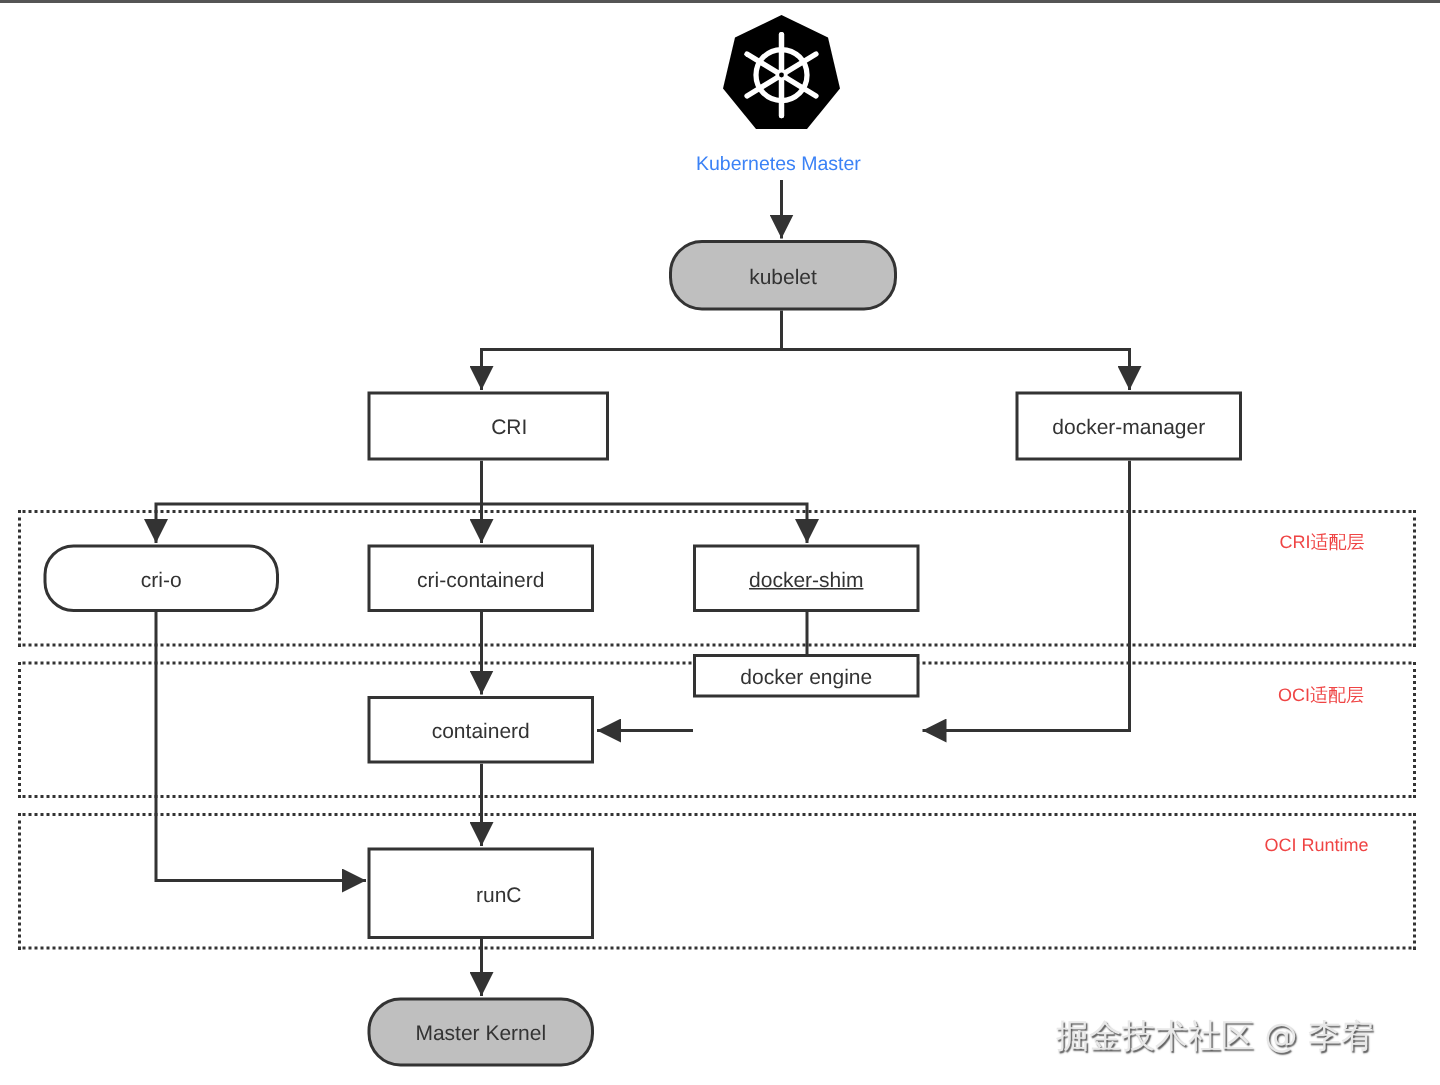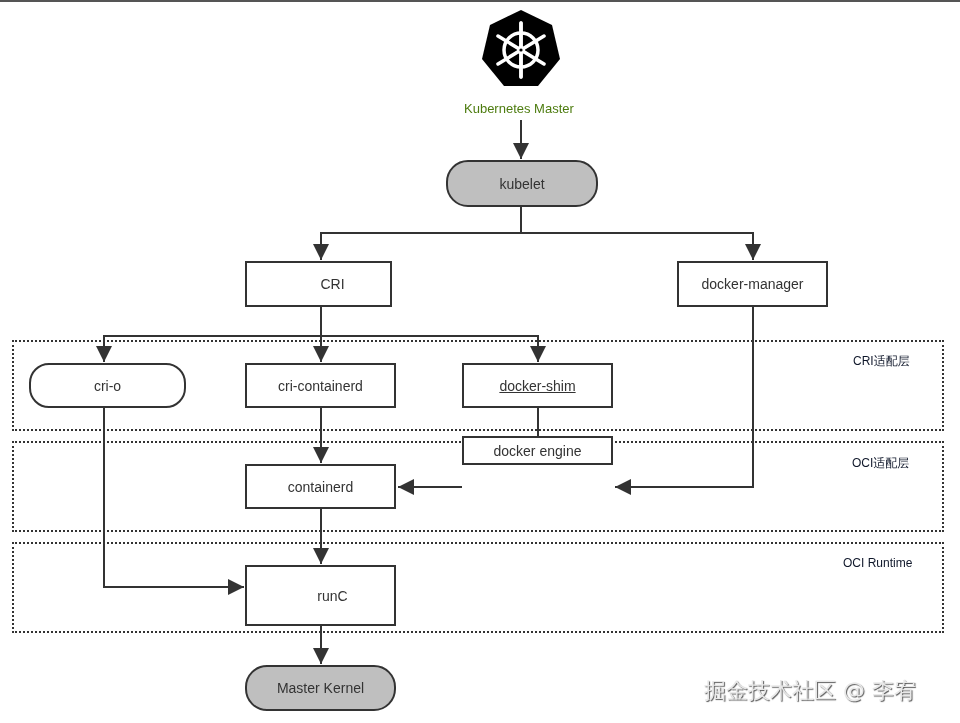--- a/index.html
+++ b/index.html
@@ -5,22 +5,22 @@
   html, body { margin: 0; padding: 0; background: #ffffff; }
   body { width: 960px; height: 723px; position: relative; overflow: hidden;
          font-family: "Liberation Sans", "DejaVu Sans", sans-serif; }
   .topline { position: absolute; left: 0; top: 0; width: 960px; height: 2px; background: #555; }
   svg.diagram { position: absolute; left: 0; top: 0; }
   .node { position: absolute; box-sizing: border-box; border: 2px solid #333; background: #fff;
           display: flex; align-items: center; justify-content: center;
           font-size: 14px; color: #333; }
   .node.gray { background: #bfbfbf; border-radius: 22px; }
   .layer { position: absolute; box-sizing: border-box; border: 2px dotted #333; }
-  .layer-label { position: absolute; font-size: 12px; color: #0f172a; white-space: nowrap; }
-  .master-label { position: absolute; font-size: 13px; color: #4d7c0f; white-space: nowrap; }
+  .layer-label { position: absolute; font-size: 12px; color: #ef4444; white-space: nowrap; }
+  .master-label { position: absolute; font-size: 13px; color: #3b82f6; white-space: nowrap; }
   .watermark { position: absolute; font-size: 22px; color: #e8e8e8; white-space: nowrap;
                text-shadow: 1px 1px 1px #555, -1px -1px 0 #fff; font-family: "DejaVu Sans", sans-serif; }
 </style>
 </head>
 <body>
 
 <div class="topline"></div>
 
 <div class="layer" style="left:12px;top:340px;width:932px;height:91px;"></div>
 <div class="layer" style="left:12px;top:441px;width:932px;height:91px;"></div>
@@ -61,21 +61,21 @@
       <line x1="-27" y1="0" x2="27" y2="0" transform="rotate(90)"></line>
     </g>
     <circle r="4" fill="#fff"></circle>
     <circle r="1.6" fill="#000"></circle>
   </g>
 </svg>
 
 <div class="master-label" style="left:464px;top:101px;">Kubernetes Master</div>
 
 <div class="node gray" style="left:446px;top:160px;width:152px;height:47px;">kubelet</div>
-<div class="node" style="left:245px;top:261px;width:147px;height:46px;padding-left:28px;">CRI</div>
+<div class="node" style="left:245px;top:261px;width:161px;height:46px;padding-left:28px;">CRI</div>
 <div class="node" style="left:677px;top:261px;width:151px;height:46px;">docker-manager</div>
 <div class="node" style="left:29px;top:363px;width:157px;height:45px;border-radius:20px;">cri-o</div>
 <div class="node" style="left:245px;top:363px;width:151px;height:45px;">cri-containerd</div>
 <div class="node" style="left:462px;top:363px;width:151px;height:45px;text-decoration:underline;">docker-shim</div>
 <div class="node" style="left:245px;top:464px;width:151px;height:45px;">containerd</div>
 <div class="node" style="left:462px;top:436px;width:151px;height:29px;">docker engine</div>
 <div class="node" style="left:245px;top:565px;width:151px;height:61px;padding-left:24px;">runC</div>
 <div class="node gray" style="left:245px;top:665px;width:151px;height:46px;">Master Kernel</div>
 
 <div class="watermark" style="left:704px;top:676px;">掘金技术社区 @ 李宥</div>

